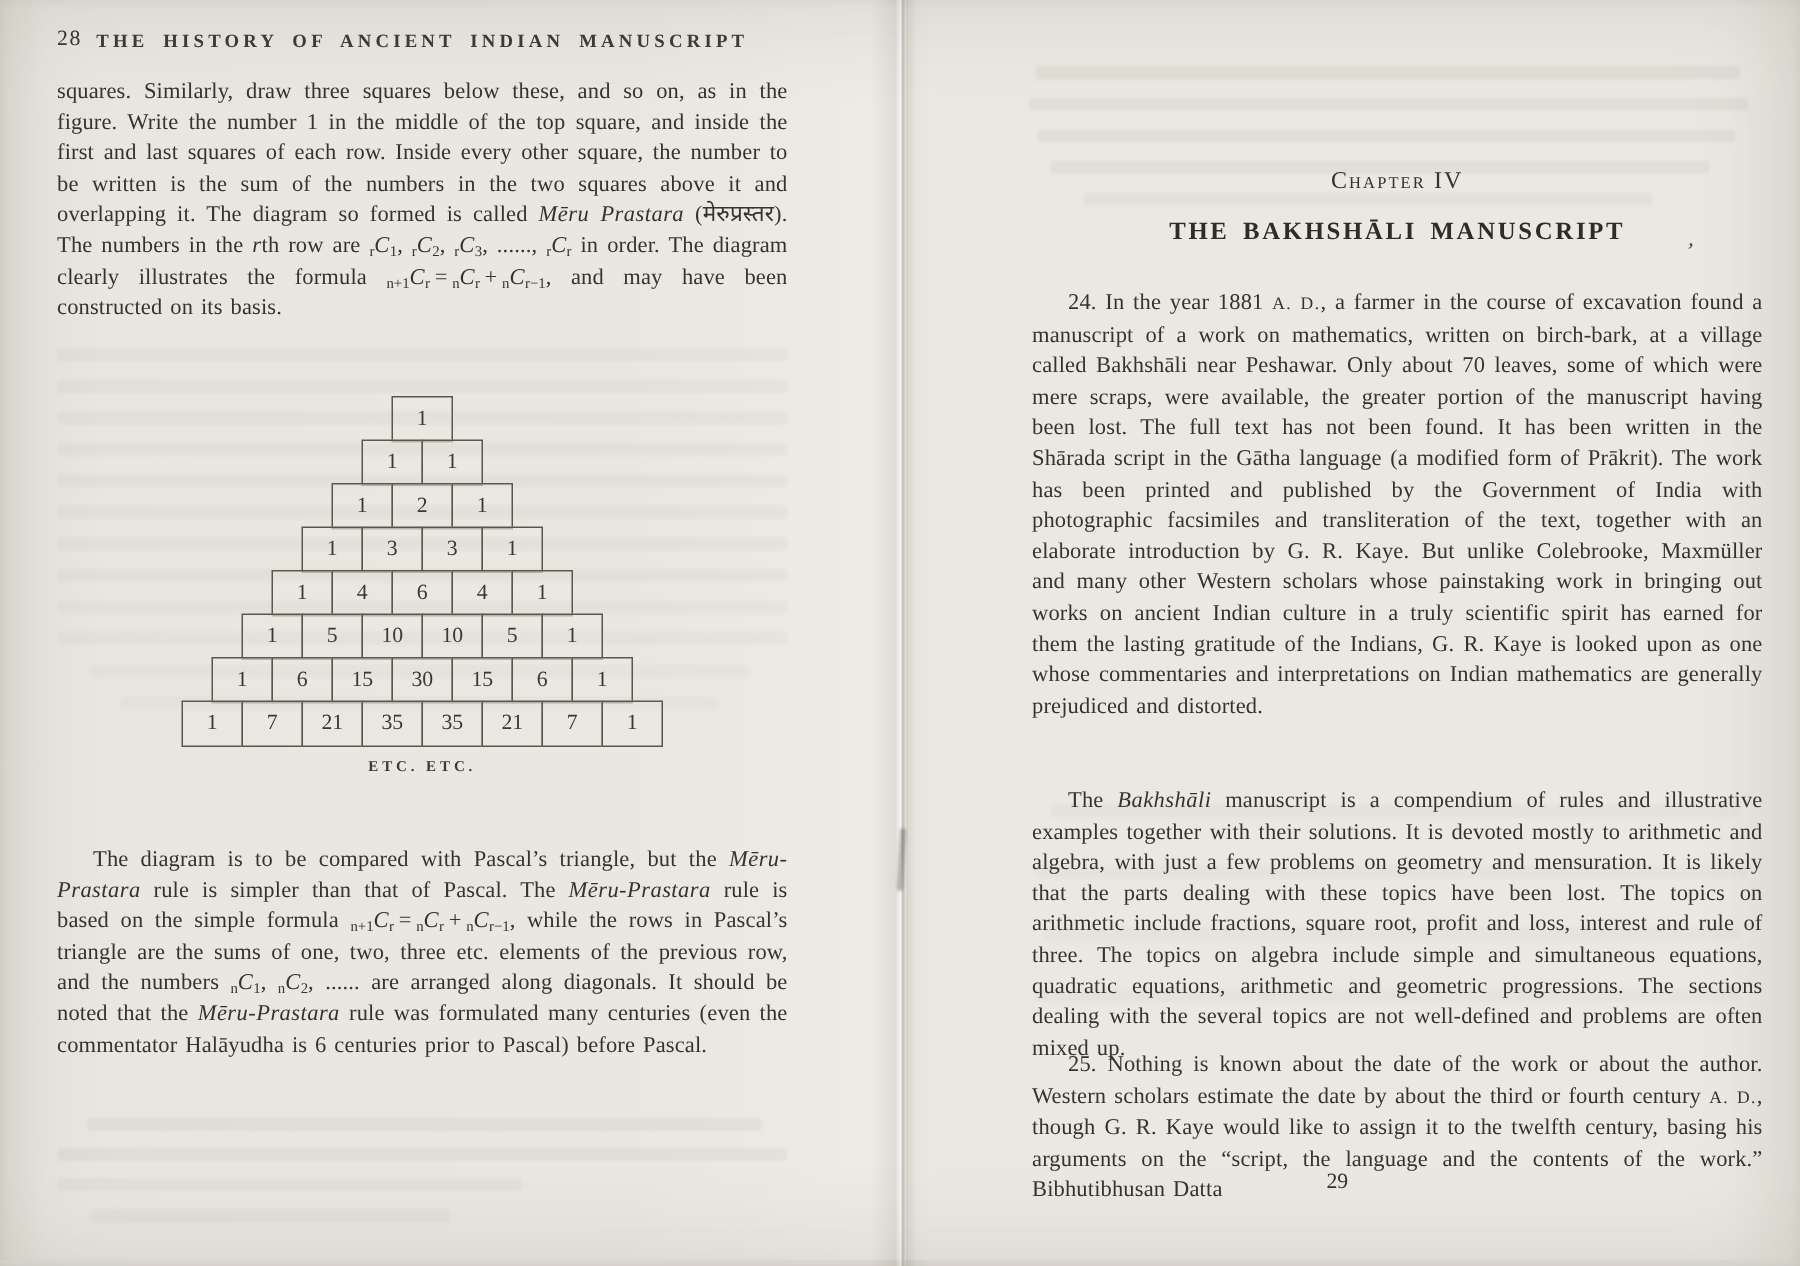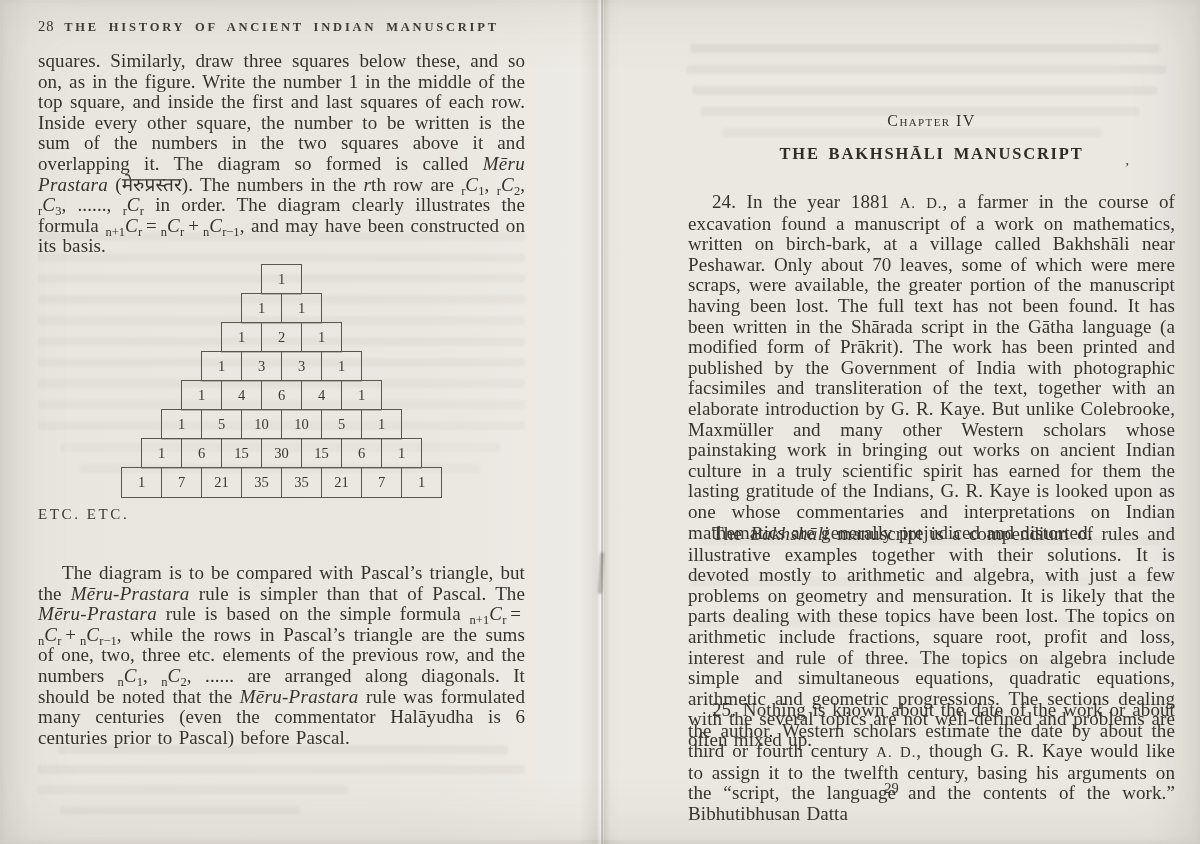--- a/index.html
+++ b/index.html
@@ -17,21 +17,21 @@
   .page{position:absolute;top:0;height:840px;width:600px}
   .page-left{left:0;background:linear-gradient(90deg,#e2dfd8 0,#e9e6e0 5%,#eae7e1 70%,#edebe5 97%,#f0eee9 100%)}
   .page-right{left:600px;background:linear-gradient(90deg,#f2f0ea 0,#ebe8e2 4%,#ebe8e2 92%,#e5e2db 100%)}
   .gutter{position:absolute;left:580px;top:0;width:42px;height:844px;pointer-events:none;
     background:linear-gradient(90deg,rgba(110,102,85,0) 0%,rgba(110,102,85,.13) 40%,rgba(255,255,255,.9) 52%,rgba(110,102,85,.20) 58%,rgba(110,102,85,.06) 72%,rgba(110,102,85,0) 100%)}
   .crease{position:absolute;left:601px;top:0;width:1.5px;height:844px;background:rgba(95,88,70,.32);filter:blur(.4px)}
   .crease-dot{position:absolute;left:599px;top:552px;width:4px;height:42px;background:rgba(70,64,50,.35);filter:blur(1px);border-radius:2px;transform:rotate(3deg)}
 
   
   .abs{position:absolute}
-  .body-text{font-size:19px;line-height:20.6px;text-align:justify;word-spacing:1.4px;letter-spacing:.1px}
+  .body-text{font-size:15px;line-height:20.6px;text-align:justify;word-spacing:1.4px;letter-spacing:.1px}
   .body-text i{letter-spacing:.3px}
   sub{font-size:66%;line-height:0;vertical-align:-0.28em;letter-spacing:0}
   b{font-weight:400}
   .sc{font-size:.78em;letter-spacing:.9px}
   .indent{text-indent:24px}
 
   .running-header{font-size:12.5px;font-weight:700;letter-spacing:2.8px;text-align:center;color:#3d3a32;word-spacing:4px}
   .folio-left{position:absolute;left:0;top:-2px;font-size:14.5px;font-weight:400;letter-spacing:1px}
   .folio-right{text-align:center;font-size:14.5px;transform:translateX(-40px)}
 
@@ -39,21 +39,21 @@
   .chapter-title{font-weight:700;font-size:16.5px;letter-spacing:1.8px;text-align:center;color:#2f2c26;word-spacing:3px}
 
   
   .fig-wrap{width:487px}
   .frow{display:flex;justify-content:center}
   .frow + .frow{margin-top:-1.5px}
   .fcell{box-sizing:border-box;width:41.5px;height:30.5px;border:1.5px solid #5a564b;
     display:flex;align-items:center;justify-content:center;
     font-size:14.5px;color:#3a372f;background:rgba(235,232,226,.65)}
   .fcell + .fcell{margin-left:-1.5px}
-  .fig-etc{margin-top:8px;text-align:left;font-size:15px;letter-spacing:2.6px;color:#3d3a32;font-weight:400}
+  .fig-etc{margin-top:8px;text-align:center;font-size:10px;letter-spacing:2.6px;color:#3d3a32;font-weight:700}
   .fig-cap{margin-top:11px;text-align:center;font-size:13.5px;letter-spacing:2.2px;color:#3d3a32}
 
   
   .ghost{position:absolute;height:9px;background:#6d7458;border-radius:3px;filter:blur(1.2px);pointer-events:none}
   .ink-mark{position:absolute;font-size:15px;color:#4c483e;transform:rotate(8deg)}
 </style>
 </head>
 <body style="color: rgb(54, 51, 44);">
 
 <div class="book">

